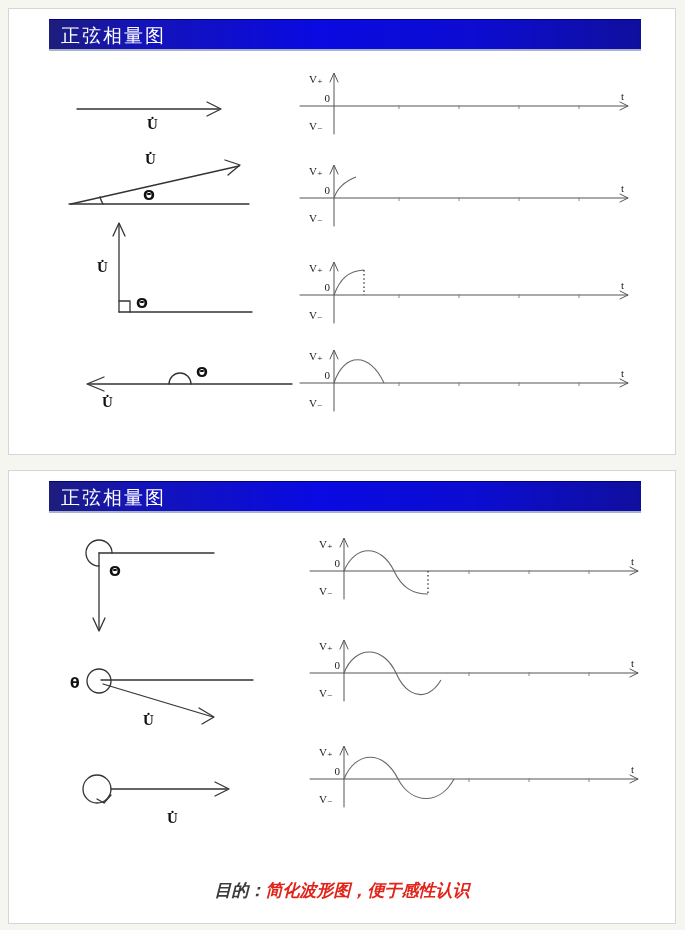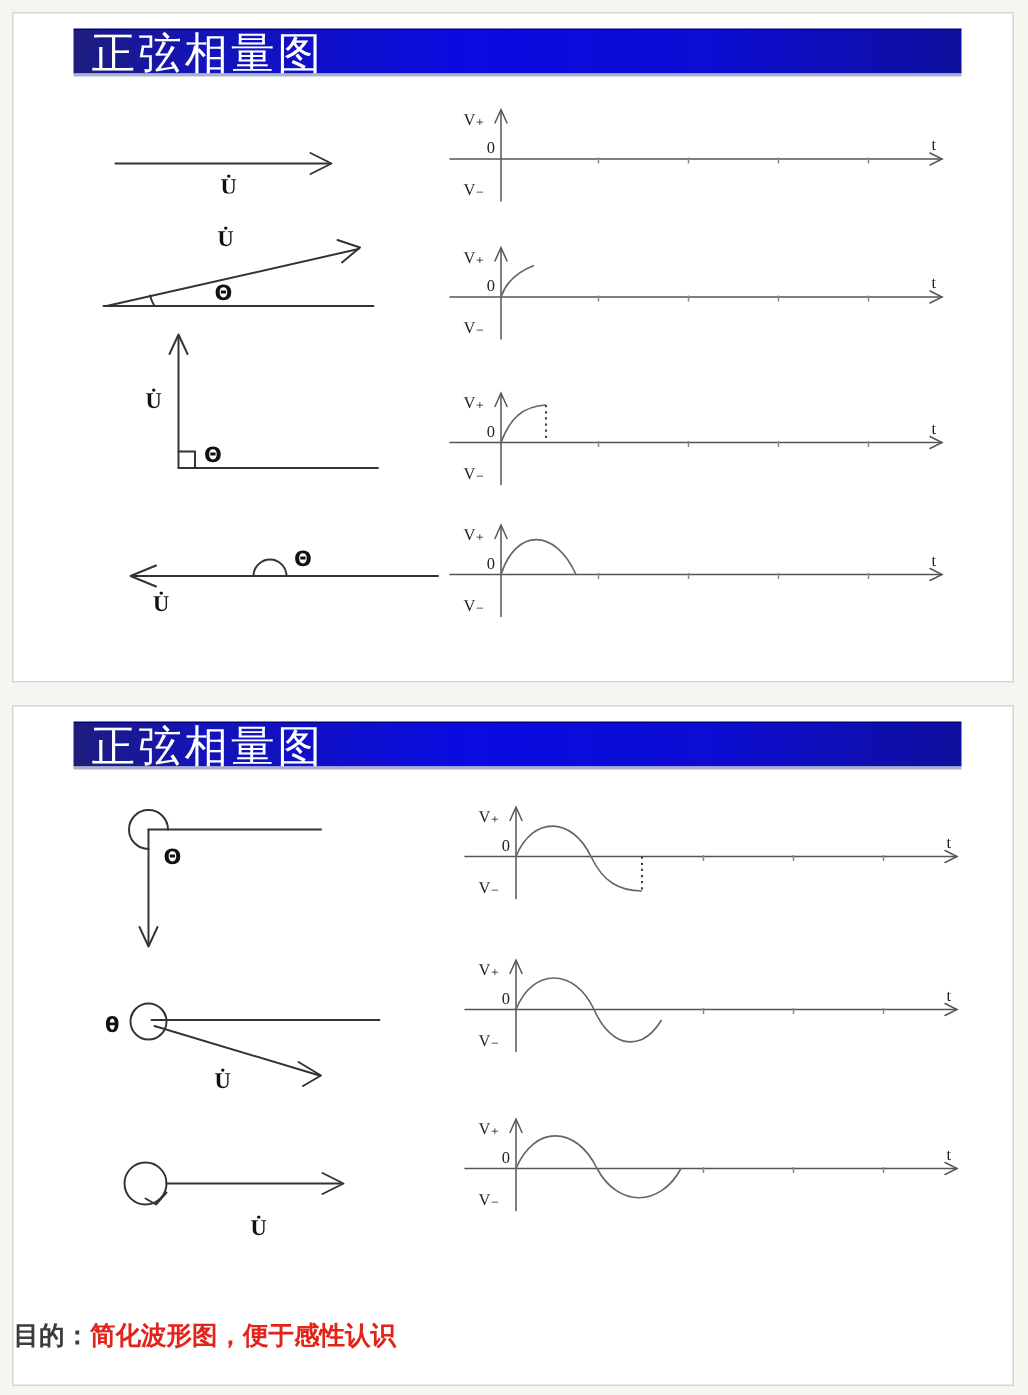--- a/index.html
+++ b/index.html
@@ -13,35 +13,35 @@
     position:absolute;left:8px;width:666px;
     background:#ffffff;border:1px solid #d6d6d6;
   }
   #slide1{top:8px;height:445px;}
   #slide2{top:470px;height:452px;}
   .titlebar{
     position:absolute;left:40px;top:10px;width:592px;height:32px;
     background:linear-gradient(90deg,#1d1d7c 0%,#1414b6 14%,#0a0ae2 45%,#0c0cd2 72%,#0f0f9e 100%);
     border-top:1px solid #000080;
     border-bottom:2px solid #a8b2cc;
-    color:#ffffff;font-size:29px;line-height:32px;
+    color:#ffffff;font-size:19px;line-height:32px;
     padding-left:12px;letter-spacing:2px;box-sizing:border-box;
   }
   .abs{position:absolute;}
   
   #p1{left:60px;top:70px;}   #wf1{left:285px;top:57px;}
   #p2{left:50px;top:137px;}  #wf2{left:285px;top:149px;}
   #p3{left:85px;top:203px;}  #wf3{left:285px;top:246px;}
   #p4{left:65px;top:345px;}  #wf4{left:285px;top:334px;}
   #p5{left:60px;top:60px;}   #wf5{left:295px;top:60px;}
   #p6{left:58px;top:196px;}  #wf6{left:295px;top:162px;}
   #p7{left:60px;top:292px;}  #wf7{left:295px;top:268px;}
   .purpose{
     position:absolute;left:0;top:408px;width:100%;
-    text-align:left;font-size:17px;font-weight:bold;color:#3c3c3c;
+    text-align:center;font-size:17px;font-weight:bold;color:#3c3c3c;font-style:italic;
   }
   .purpose .red{color:#e2231a;}
   
   .ln{stroke:#333;fill:none;stroke-width:1.3;stroke-linecap:round;stroke-linejoin:round;}
   .ax{stroke:#555;fill:none;stroke-width:1;stroke-linecap:round;}
   .cv{stroke:#666;fill:none;stroke-width:1.1;}
   .dt{stroke:#444;fill:none;stroke-width:1.4;stroke-dasharray:1.5 2.6;}
   .tk{stroke:#888;stroke-width:1;}
   .wt{font-family:"Liberation Serif","DejaVu Serif",serif;font-size:11px;fill:#222;}
   .pt{font-family:"Liberation Serif","DejaVu Serif",serif;font-size:15px;font-weight:bold;fill:#111;}

